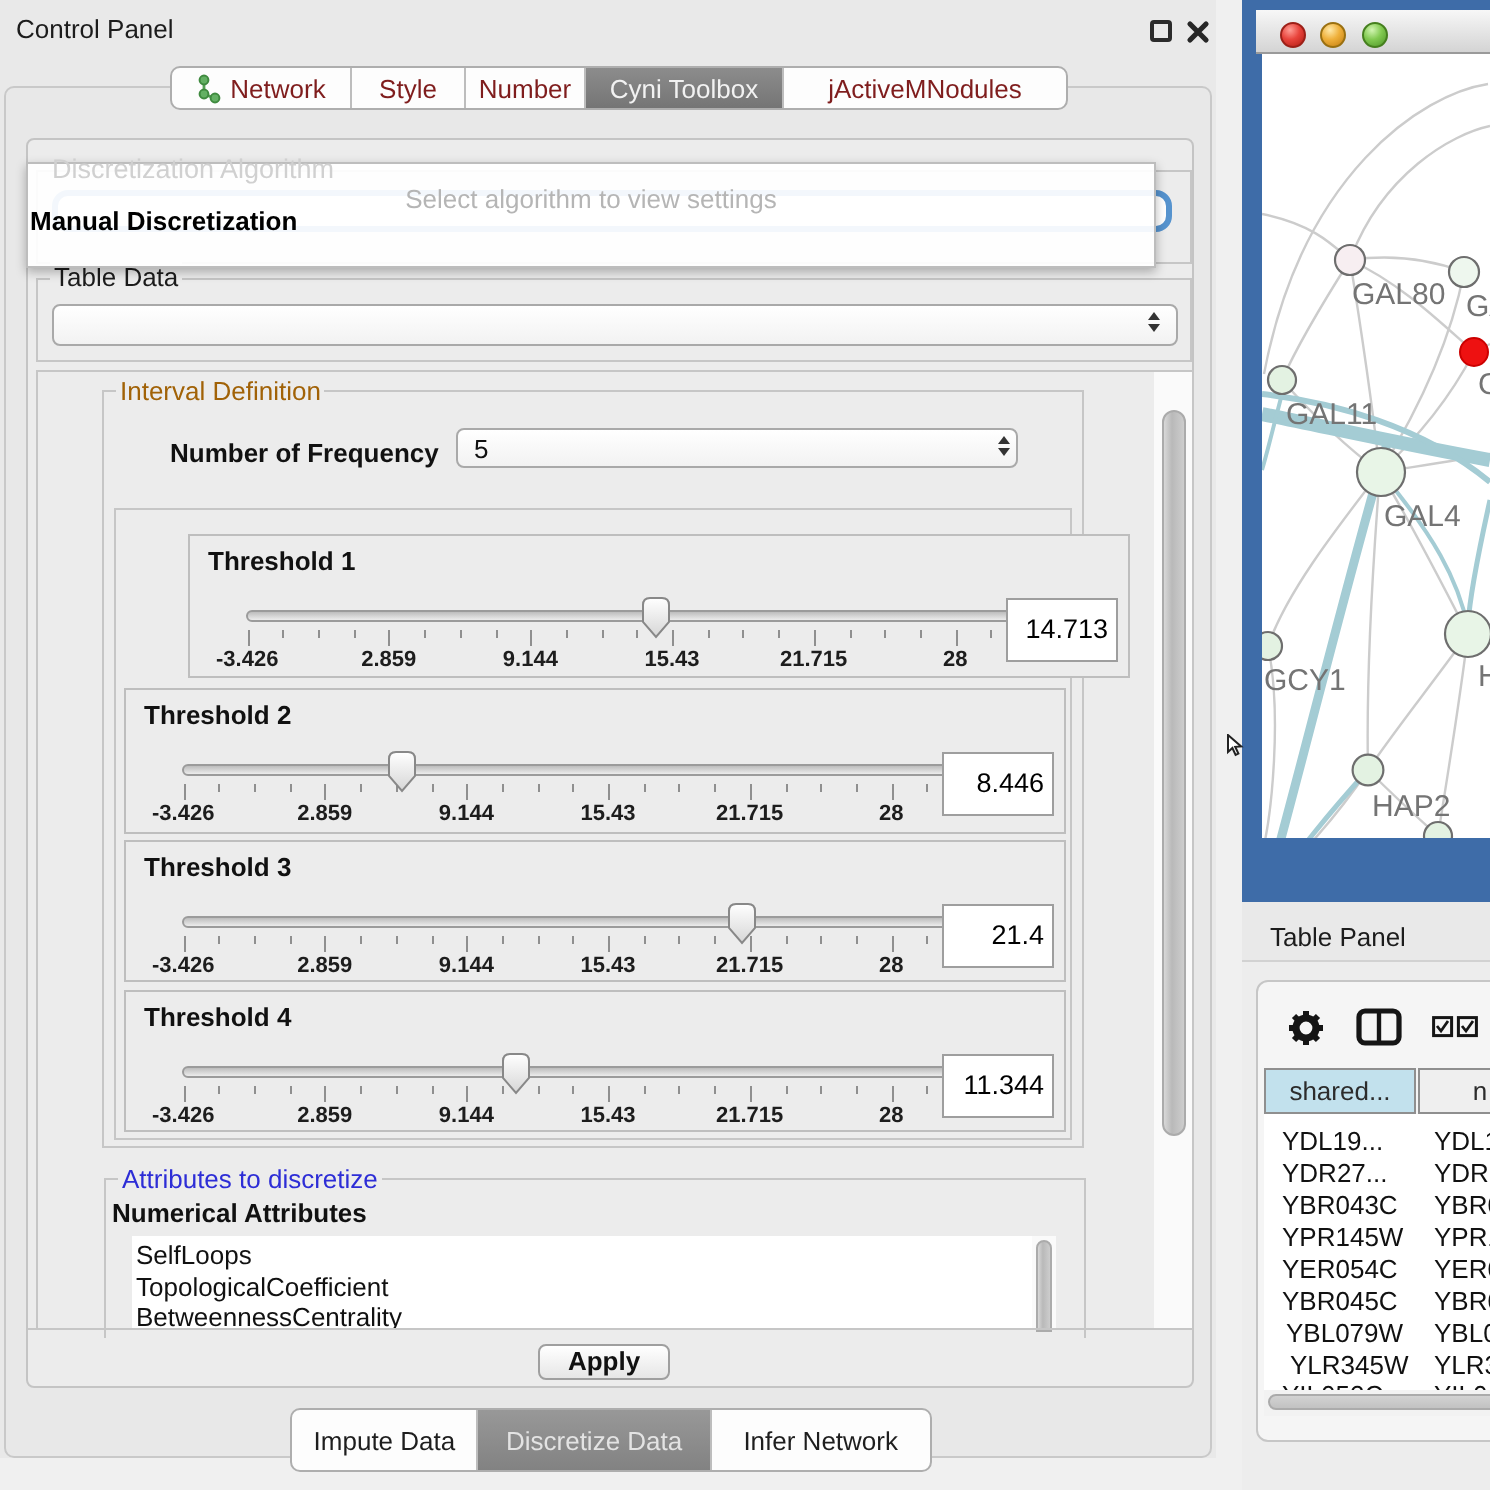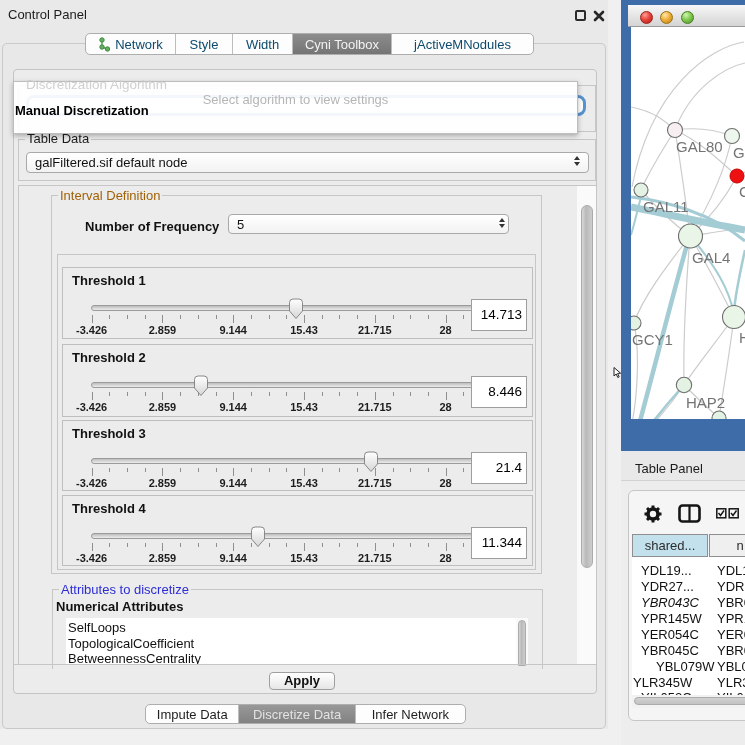--- a/index.html
+++ b/index.html
@@ -6,21 +6,21 @@
 html,body { width:745px; height:745px; }
 body { position:relative; font-family:"Liberation Sans", sans-serif; background:#f0f0f0; overflow:hidden; }
 .abs { position:absolute; }
 
 #cp { left:0; top:0; width:608px; height:729px; background:#e9e9e9; }
 #cp-title { left:8px; top:7px; font-size:13px; color:#1c1c1c; }
 .winbox { left:575px; top:10px; width:11px; height:11px; border:2px solid #2b2b2b; border-radius:2px; }
 #outerpanel { left:2px; top:43px; width:604px; height:686px; background:#e8e8e8; border:1px solid #c9c9c9; border-radius:5px; }
 
 #toptabs { left:85px; top:33px; width:449px; height:22px; background:#fdfdfd; border:1px solid #aeaeae; border-radius:5px; display:flex; overflow:hidden; }
-#toptabs .tab { height:100%; font-size:13px; color:#0c4a6e; display:flex; align-items:center; justify-content:center; border-right:1px solid #bdbdbd; }
+#toptabs .tab { height:100%; font-size:13px; color:#7f1d1d; display:flex; align-items:center; justify-content:center; border-right:1px solid #bdbdbd; }
 #toptabs .tab:last-child { border-right:none; }
 #toptabs .sel { background:linear-gradient(#8c8c8c,#757575); color:#f2f2f2; }
 
 #innerpanel { left:13px; top:69px; width:584px; height:625px; background:#ececec; border:1px solid #c4c4c4; border-radius:4px; }
 
 .group { border:1px solid #c6c6c6; }
 .gtitle { position:absolute; background:#ececec; font-size:13px; padding:0 2px; white-space:nowrap; }
 
 .combo { position:absolute; background:linear-gradient(#ffffff,#f2f2f2); border:1px solid #a9a9a9; border-radius:4px; font-size:13px; color:#111; }
 .combo .ctext { position:absolute; left:8px; top:2px; }
@@ -36,21 +36,21 @@
 .vbox { position:absolute; left:408px; top:31px; width:56px; height:32px; background:#fff; border:1px solid #9e9e9e; font-size:13.5px; color:#000; text-align:right; line-height:30px; padding-right:4px; }
 
 #numlist { left:66px; top:618px; width:462px; height:47px; background:#fff; overflow:hidden; font-size:13px; color:#111; padding-top:2px; }
 #numlist div { padding-left:2px; height:15.5px; line-height:15.5px; }
 
 .sbtrack { position:absolute; background:#fafafa; }
 .sbthumb { position:absolute; background:linear-gradient(90deg,#d8d8d8,#b9b9b9 40%,#cdcdcd); border:1px solid #ababab; border-radius:6px; }
 
 #apply { left:269px; top:672px; width:66px; height:18px; background:linear-gradient(#ffffff,#e6e6e6); border:1px solid #9f9f9f; border-radius:4px; font-size:13px; font-weight:bold; color:#111; text-align:center; line-height:16px; }
 
-#bottabs { left:145px; top:704px; width:321px; height:20px; background:#fdfdfd; border:1px solid #aeaeae; border-radius:5px; display:flex; overflow:hidden; }
+#bottabs { left:145px; top:704px; width:321px; height:32px; background:#fdfdfd; border:1px solid #aeaeae; border-radius:5px; display:flex; overflow:hidden; }
 #bottabs .tab { height:100%; font-size:13px; color:#1e1e1e; display:flex; align-items:center; justify-content:center; border-right:1px solid #bdbdbd; }
 #bottabs .tab:last-child { border-right:none; }
 #bottabs .sel { background:linear-gradient(#989898,#828282); color:#e3e3e3; }
 
 #popup { left:13px; top:81px; width:565px; height:53px; background:rgba(255,255,255,0.93); border:1px solid #bdbdbd; box-shadow:0 2px 5px rgba(0,0,0,0.28); }
 #algocombo { left:26px; top:95px; width:560px; height:21px; background:#fff; border:3px solid #5693ce; border-radius:8px; }
 
 #net { left:621px; top:0; width:124px; height:451px; background:#3e6ca8; }
 #net-title { position:absolute; left:7px; top:5px; width:117px; height:22px; background:linear-gradient(#f7f7f7,#d4d4d4); border-bottom:1px solid #9a9a9a; }
 .light { position:absolute; top:5.5px; width:13px; height:13px; border-radius:50%; }
@@ -75,32 +75,31 @@
   <div class="abs" id="outerpanel"></div>
   <div class="abs" id="innerpanel"></div>
   <div class="abs" id="toptabs">
     <div class="tab" style="width:90px;"><svg width="13" height="15" style="margin-right:4px;">
           <path d="M4,3 L4,10 L9,12" stroke="#56a156" stroke-width="1.4" fill="none"></path>
           <circle cx="4" cy="3" r="2.2" fill="#63b063" stroke="#3f8a3f"></circle>
           <circle cx="4" cy="10" r="2.2" fill="#63b063" stroke="#3f8a3f"></circle>
           <circle cx="9.5" cy="12" r="2.2" fill="#63b063" stroke="#3f8a3f"></circle>
         </svg>Network</div>
     <div class="tab" style="width:57px;">Style</div>
-    <div class="tab" style="width:60px;">Width</div>
+    <div class="tab" style="width:60px;">Number</div>
     <div class="tab sel" style="width:99px;">Cyni Toolbox</div>
     <div class="tab" style="width:141px;">jActiveMNodules</div>
   </div>
 
   <div class="abs group" style="left:18px; top:85px; width:578px; height:47px;"></div>
   <div class="abs" id="algocombo"></div>
 
   <div class="abs group" style="left:18px; top:139px; width:578px; height:42px;"></div>
   <div class="abs gtitle" style="left:25px; top:131px; color:#1c1c1c;">Table Data</div>
   <div class="abs combo" style="left:26px; top:152px; width:563px; height:21px;">
-    <div class="ctext">galFiltered.sif default node</div>
     <div class="spin" style="left:547px; top:3px;">
         <div class="up"></div>
         <div class="dn"></div>
       </div>
   </div>
 
   <div class="abs" style="left:18px; top:185px; width:579px; height:480px; border:1px solid #c6c6c6; background:#ececec;"></div>
   <div class="sbtrack" style="left:577px; top:186px; width:19px; height:478px;"></div>
   <div class="sbthumb" style="left:581px; top:205px; width:12px; height:363px;"></div>
 
@@ -110,21 +109,21 @@
   <div class="abs combo" style="left:228px; top:214px; width:281px; height:20px;">
     <div class="ctext">5</div>
     <div class="spin" style="left:270px; top:3px;">
         <div class="up"></div>
         <div class="dn"></div>
       </div>
   </div>
 
   <div class="abs group" style="left:57px; top:254px; width:479px; height:316px;"></div>
 
-  <div class="trow" style="top:267px; height:72px;">
+  <div class="trow" style="top:267px; height:72px;margin-left:32px;">
   <div class="ttl">Threshold 1</div>
   <div class="track"></div>
   <div class="tick" style="left:28.6px; top:47px; height:8px;"></div>
   <div class="tick" style="left:46.3px; top:47px; height:4px;"></div>
   <div class="tick" style="left:64.0px; top:47px; height:4px;"></div>
   <div class="tick" style="left:81.7px; top:47px; height:4px;"></div>
   <div class="tick" style="left:99.4px; top:47px; height:8px;"></div>
   <div class="tick" style="left:117.1px; top:47px; height:4px;"></div>
   <div class="tick" style="left:134.8px; top:47px; height:4px;"></div>
   <div class="tick" style="left:152.5px; top:47px; height:4px;"></div>
@@ -411,26 +410,26 @@
     <path d="M2.5,5 L4.5,7.5 L8,2.5" stroke="#151515" stroke-width="1.4" fill="none"></path>
     <rect x="13.2" y="0.8" width="9" height="9" fill="none" stroke="#151515" stroke-width="1.5"></rect>
     <path d="M15,5 L17,7.5 L20.5,2.5" stroke="#151515" stroke-width="1.4" fill="none"></path>
   </svg>
 
   <div class="abs" style="left:11px; top:106px; width:113px; height:151px; background:#fff;"></div>
   <div class="thcell" style="left:11px; width:76px; top:83px; background:#c2e1ed;">shared...</div>
   <div class="thcell" style="left:88px; width:62px; top:83px; background:#efefef;">n</div>
   <div class="trow2" style="left:20px; top:112px;">YDL19...</div>
   <div class="trow2" style="left:20px; top:128px;">YDR27...</div>
-  <div class="trow2" style="left:20px; top:144px;font-style:italic;">YBR043C</div>
+  <div class="trow2" style="left:20px; top:144px;">YBR043C</div>
   <div class="trow2" style="left:20px; top:160px;">YPR145W</div>
   <div class="trow2" style="left:20px; top:176px;">YER054C</div>
   <div class="trow2" style="left:20px; top:192px;">YBR045C</div>
-  <div class="trow2" style="left:35px; top:208px;">YBL079W</div>
-  <div class="trow2" style="left:12px; top:224px;">YLR345W</div>
+  <div class="trow2" style="left:22px; top:208px;">YBL079W</div>
+  <div class="trow2" style="left:24px; top:224px;">YLR345W</div>
   <div class="trow2" style="left:20px; top:239px;">YIL052C</div>
   <div class="trow2" style="left:96px; top:112px;">YDL1</div>
   <div class="trow2" style="left:96px; top:128px;">YDR2</div>
   <div class="trow2" style="left:96px; top:144px;">YBR0</div>
   <div class="trow2" style="left:96px; top:160px;">YPR1</div>
   <div class="trow2" style="left:96px; top:176px;">YER0</div>
   <div class="trow2" style="left:96px; top:192px;">YBR0</div>
   <div class="trow2" style="left:96px; top:208px;">YBL0</div>
   <div class="trow2" style="left:96px; top:224px;">YLR3</div>
   <div class="trow2" style="left:96px; top:239px;">YIL0</div>

